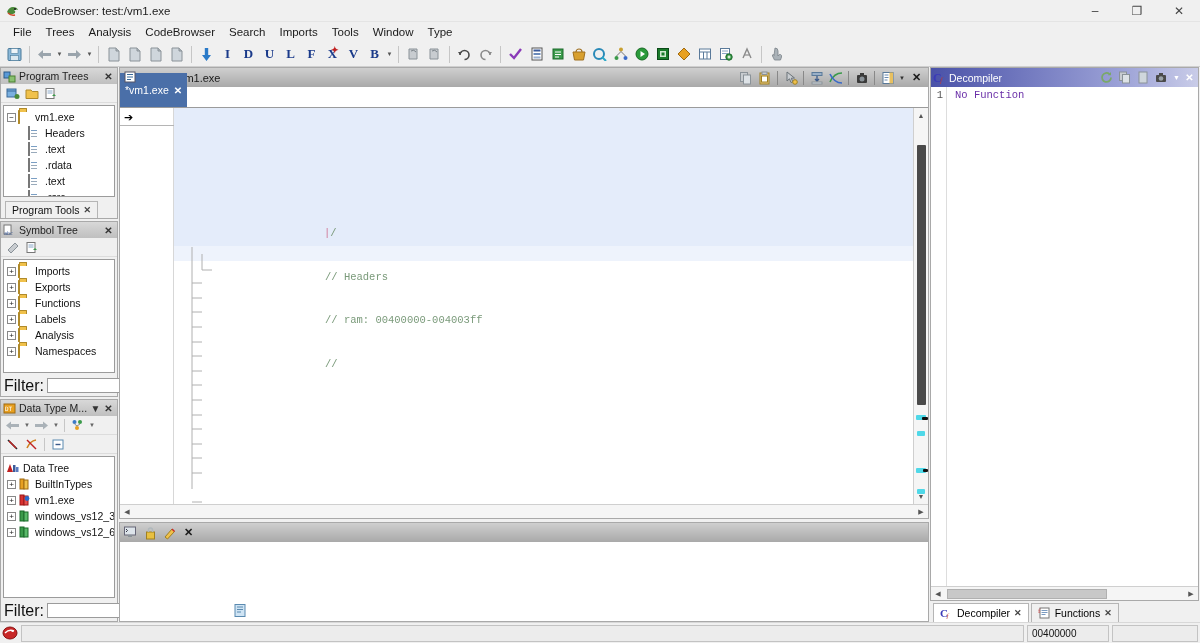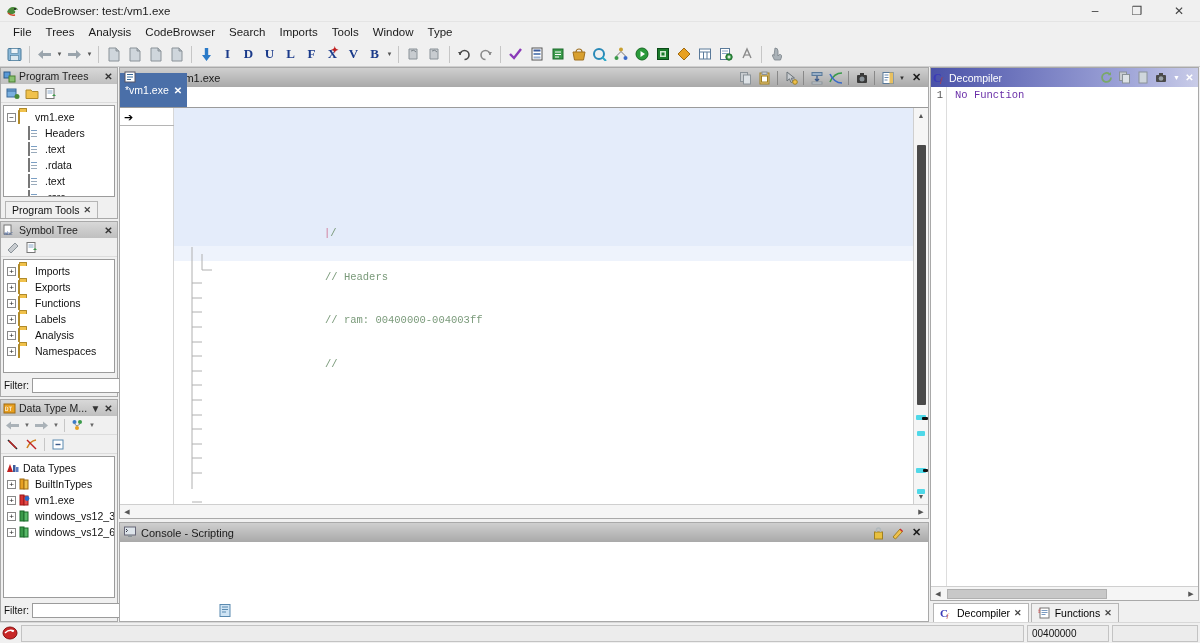--- a/index.html
+++ b/index.html
@@ -84,21 +84,21 @@
   .folder:before { content:""; position:absolute; top:-3px; left:0; width:6px; height:3px; background:#f0c14b;
                    border:1px solid #b08a2a; border-bottom:none; border-radius:1px 1px 0 0; }
   .folder.open { background:#ffd97a; }
 
   
   .pageic { width:10px; height:12px; background:#fff; border:1px solid #777; position:relative; }
   .pageic:after { content:""; position:absolute; left:1.5px; top:3px; width:6px; height:1px;
                   box-shadow:0 0 0 0 #9aa, 0 3px 0 0 #9ab, 0 6px 0 0 #9ab; background:#7b9fc4; }
 
   .filterrow { height:21px; display:flex; align-items:center; padding:0 3px; gap:3px; flex:none; }
-  .filterrow label { font-size:10px; color:#111; }
+  .filterrow label { font-size:16px; color:#111; }
   .filterrow .fin { flex:1; height:15px; background:#fff; border:1px solid #9b9b9b; }
   .filterrow .fbtn { width:15px; height:15px; flex:none; position:relative; }
 
   .tabstrip { height:19px; display:flex; align-items:flex-end; padding-left:4px; background:#f0f0f0; flex:none; }
   .ptab {
     height:17px; display:flex; align-items:center; gap:4px; padding:0 6px;
     background:#f0f0f0; border:1px solid #b5b5b5; border-bottom:none; font-size:10.5px; color:#111;
   }
   .ptab .x { font-size:9px; color:#444; font-weight:bold; }
 
@@ -622,21 +622,21 @@
         </div>
         <div class="treebox">
           <div class="trow">
             <span class="ticon">
               <svg width="13" height="12" viewBox="0 0 13 12">
                   <path d="M1 10 L4 2 L7 10 Z" fill="#c02020"></path>
                   <rect x="7" y="3" width="2.5" height="7" fill="#3a5a9a"></rect>
                   <rect x="10" y="5" width="2.5" height="5" fill="#5a7ac0"></rect>
                 </svg>
             </span>
-            <span>Data Types</span>
+            <span>Data Tree</span>
           </div>
           <div class="trow">
             <span class="texp">
                 <span class="texpbox">+</span>
               </span>
             <span class="ticon">
               <svg width="13" height="12" viewBox="0 0 13 12">
                   <rect x="2" y="1" width="4" height="10" fill="#e8a020" stroke="#a06a10"></rect>
                   <rect x="6" y="2" width="4" height="9" fill="#f0c14b" stroke="#a06a10"></rect>
                 </svg>
@@ -864,21 +864,20 @@
 
       <div class="console-panel">
         <div class="lp-hdr">
           <span class="hicon">
             <svg width="12" height="12" viewBox="0 0 12 12">
                 <rect x="0.5" y="1" width="11" height="8" fill="#dde4ea" stroke="#667"></rect>
                 <rect x="4" y="9" width="4" height="2" fill="#8a9298"></rect>
                 <path d="M2 3 l1.5 1.5 L2 6" stroke="#334" stroke-width="1" fill="none"></path>
               </svg>
           </span>
-          <span class="htitle">Console - Scripting</span>
           <span class="lp-tools">
             <span class="ti">
               <svg width="13" height="14" viewBox="0 0 13 14">
                   <rect x="2.5" y="6" width="8" height="7" fill="#e8c040" stroke="#a08020"></rect>
                   <path d="M4.5 6 v-2 a2 2 0 0 1 4 0 v2" stroke="#b0b8bc" stroke-width="1.4" fill="none"></path>
                 </svg>
             </span>
             <span class="ti">
               <svg width="13" height="14" viewBox="0 0 13 14">
                   <path d="M2 11 L9 3 L11.5 5.5 L4.5 13 Z" fill="#f0c14b" stroke="#a08020"></path>

